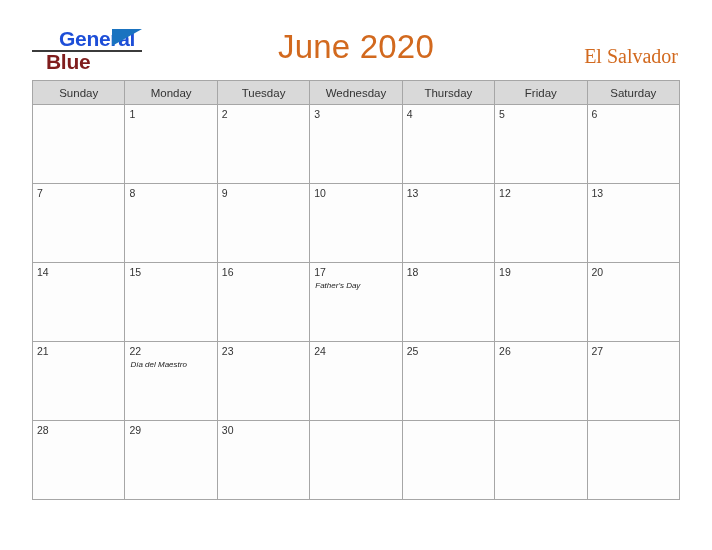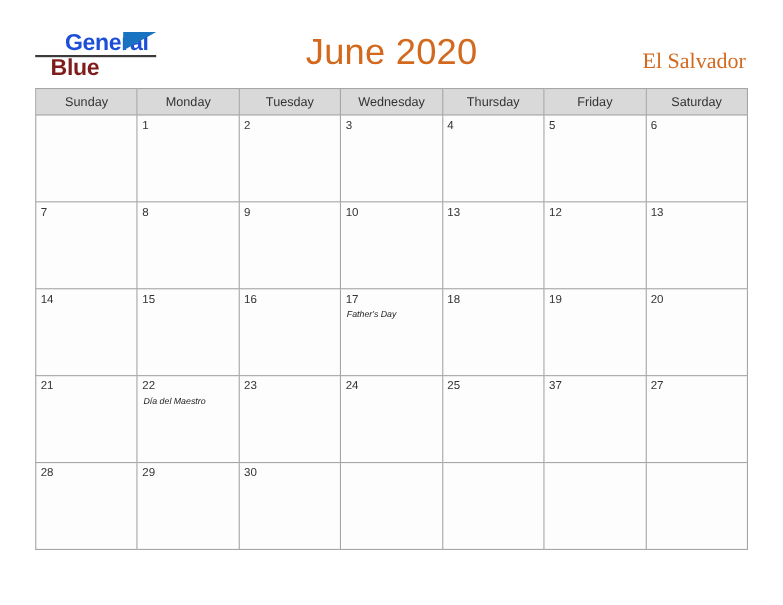--- a/index.html
+++ b/index.html
@@ -268,21 +268,21 @@
         </td>
         <td>
           <div class="daynum">24</div>
           <div class="event"></div>
         </td>
         <td>
           <div class="daynum">25</div>
           <div class="event"></div>
         </td>
         <td>
-          <div class="daynum">37</div>
+          <div class="daynum">26</div>
           <div class="event"></div>
         </td>
         <td>
           <div class="daynum">27</div>
           <div class="event"></div>
         </td>
       </tr>
       <tr>
         <td>
           <div class="daynum">28</div>

